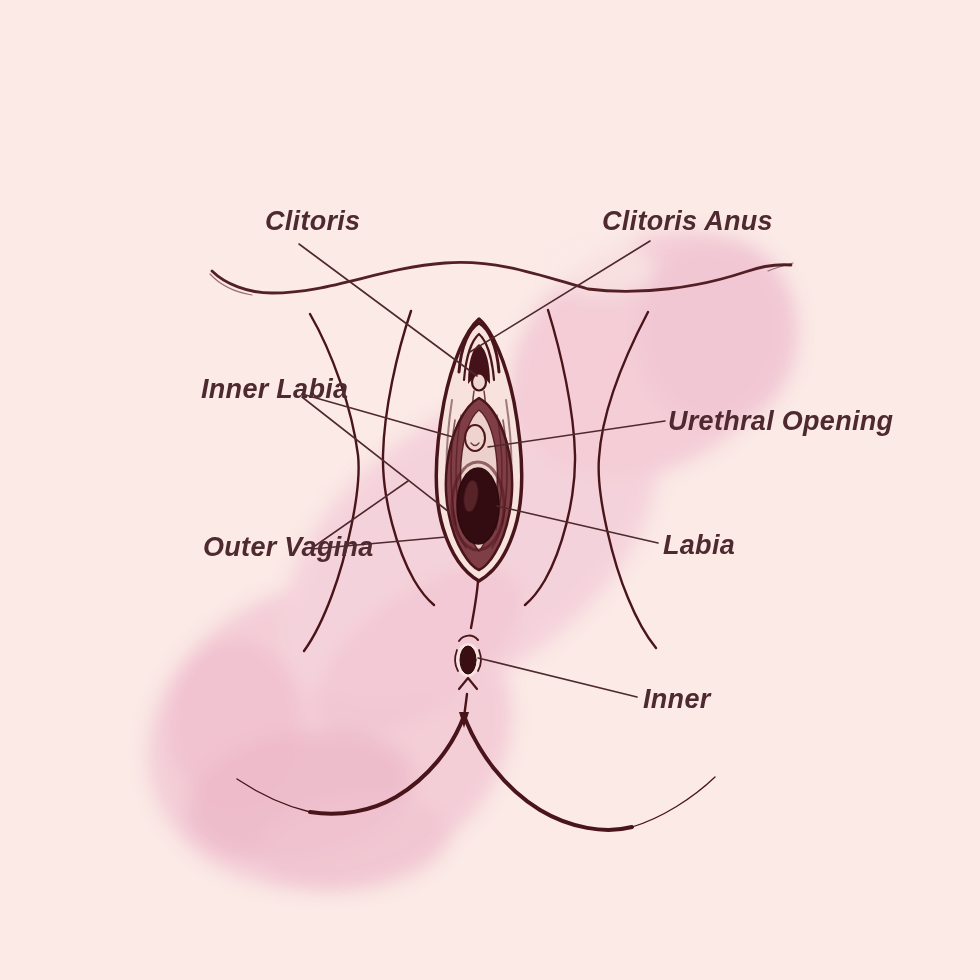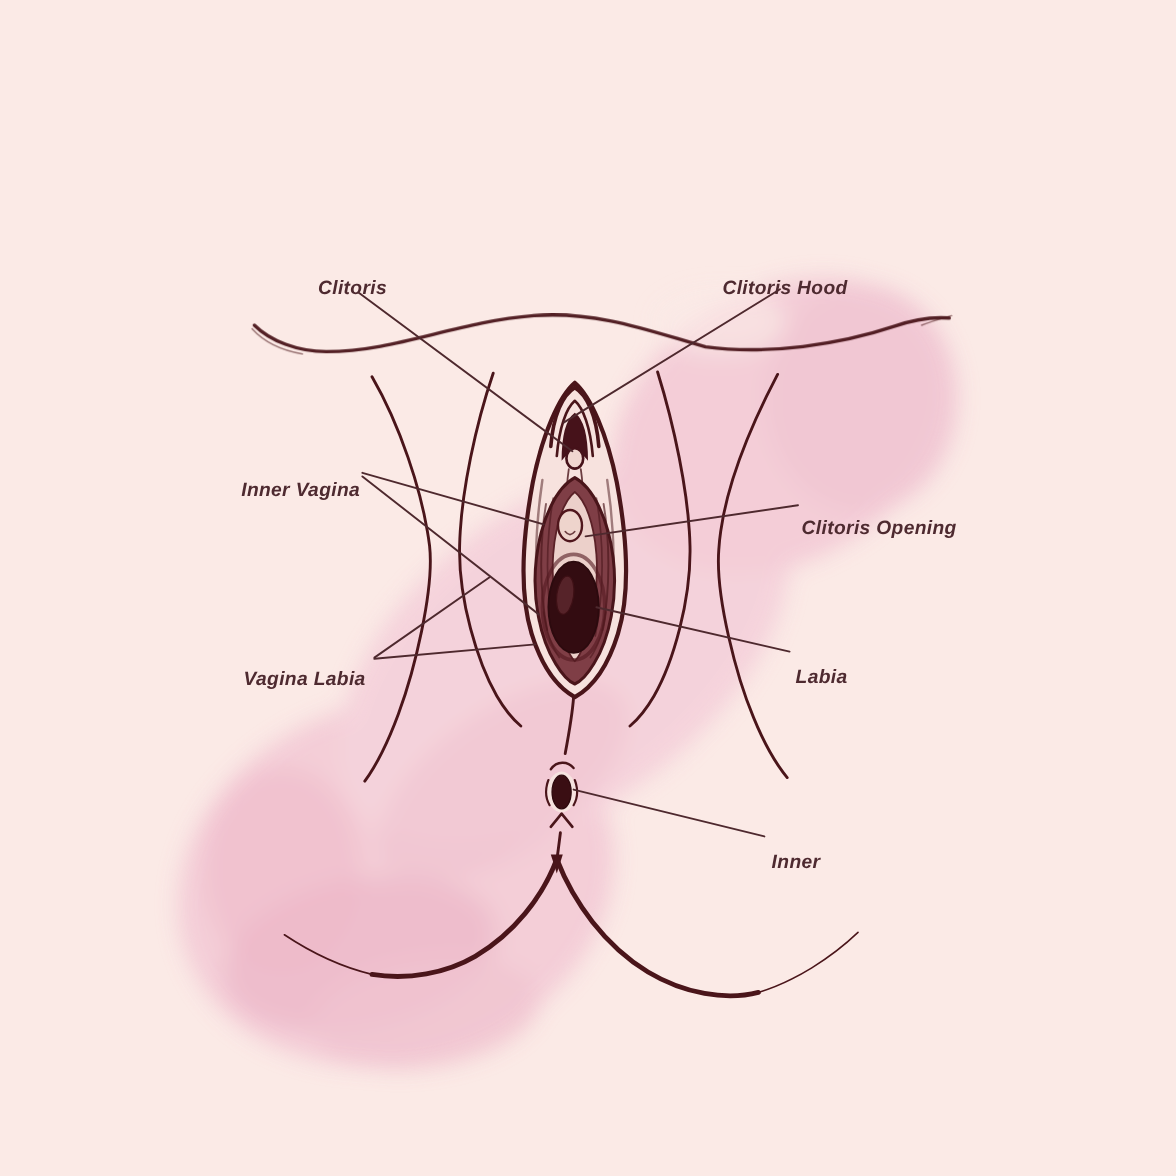--- a/index.html
+++ b/index.html
@@ -9,27 +9,26 @@
     position:relative;
     overflow:hidden;
     font-family:"Liberation Sans", sans-serif;
   }
   .canvas{position:absolute;inset:0;width:980px;height:980px;}
   svg{position:absolute;left:0;top:0;}
   .label{
     position:absolute;
     font-style:italic;
     font-weight:600;
-    font-size:16px;
+    font-size:27px;
     line-height:22px;
     letter-spacing:0.3px;
     color:#4e2a30;
     white-space:nowrap;
     user-select:none;
-    margin-top:20px;
   }
 </style>
 </head>
 <body>
 
 <div class="canvas">
 
   <svg width="980" height="980" viewBox="0 0 980 980">
     <defs>
       <filter id="soften" x="-40%" y="-40%" width="180%" height="180%">
@@ -136,19 +135,19 @@
       <line x1="302" y1="397" x2="449" y2="512"></line>
       <line x1="665" y1="421" x2="488" y2="447"></line>
       <line x1="312" y1="548" x2="408" y2="481"></line>
       <line x1="312" y1="549" x2="446" y2="537"></line>
       <line x1="658" y1="543" x2="497" y2="506"></line>
       <line x1="637" y1="697" x2="478" y2="658"></line>
     </g>
   </svg>
 
   <div class="label" style="left:265px;top:210px">Clitoris</div>
-  <div class="label" style="left:602px;top:210px">Clitoris Hood</div>
-  <div class="label" style="left:201px;top:378px">Inner Vagina</div>
-  <div class="label" style="left:668px;top:410px">Clitoris Opening</div>
-  <div class="label" style="left:203px;top:536px">Vagina Labia</div>
+  <div class="label" style="left:602px;top:210px">Clitoris Anus</div>
+  <div class="label" style="left:201px;top:378px">Inner Labia</div>
+  <div class="label" style="left:668px;top:410px">Urethral Opening</div>
+  <div class="label" style="left:203px;top:536px">Outer Vagina</div>
   <div class="label" style="left:663px;top:534px">Labia</div>
   <div class="label" style="left:643px;top:688px">Inner</div>
 </div>
 
 </body></html>

